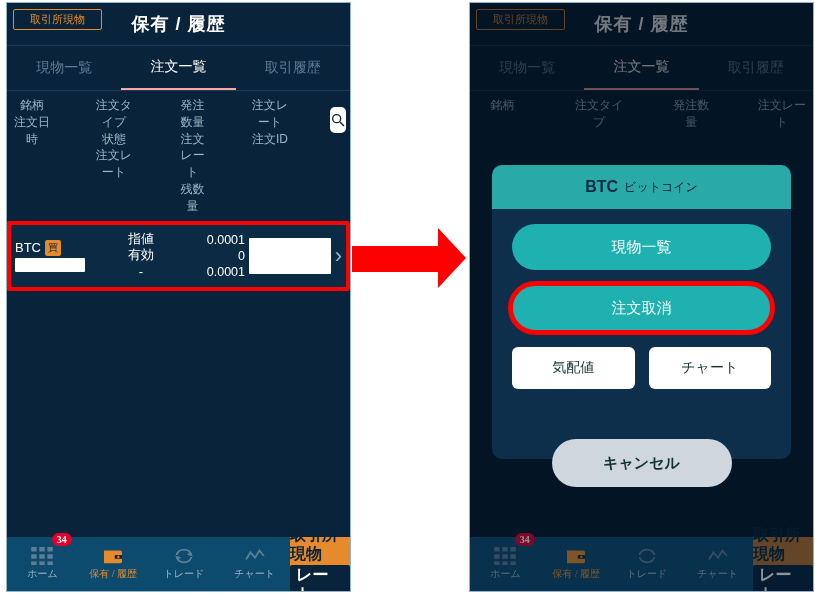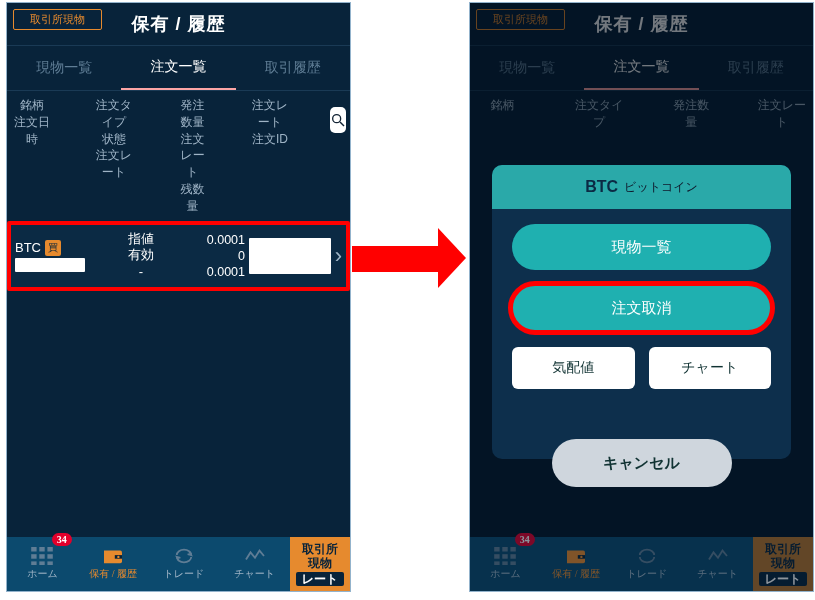--- a/index.html
+++ b/index.html
@@ -87,22 +87,22 @@
   .nav.sel { color:#e68a2e; }
   .nav .ico { width:22px; height:18px; display:flex; align-items:center; justify-content:center;}
   .badge34 {
     position:absolute; top:-4px; right:6px;
     background:#e2002b; color:#fff; font-size:10px; font-weight:600;
     border-radius:9px; padding:1px 5px;
   }
   .nav { position:relative;}
   .ratetab {
     width:60px; background:#e68a2e; color:#08233a;
-    display:flex; flex-direction:column; align-items:center; justify-content:center;
-    font-size:12px; font-weight:600; line-height:1.2;
+    display:flex; flex-direction:column; align-items:flex-start; justify-content:center;
+    font-size:16px; font-weight:600; line-height:1.2;
   }
 
   
   .dim { position:absolute; inset:0; background:rgba(0,10,20,.55); }
 
   .sheet {
     position:absolute; left:22px; right:22px; top:162px;
     background:#0d2f4c; border-radius:10px;
     padding:0 0 70px 0;
   }

